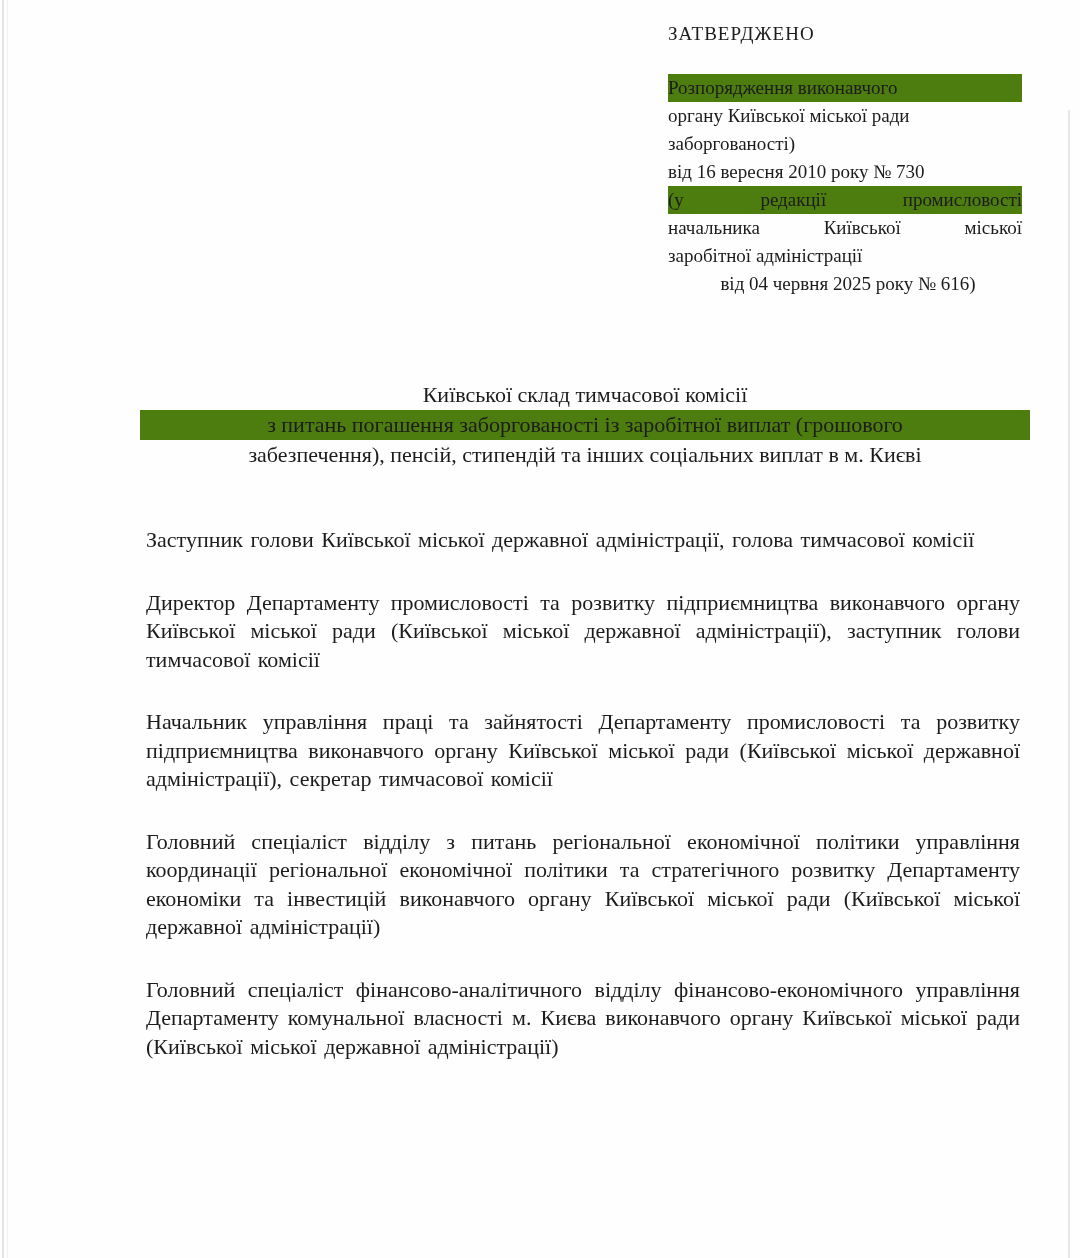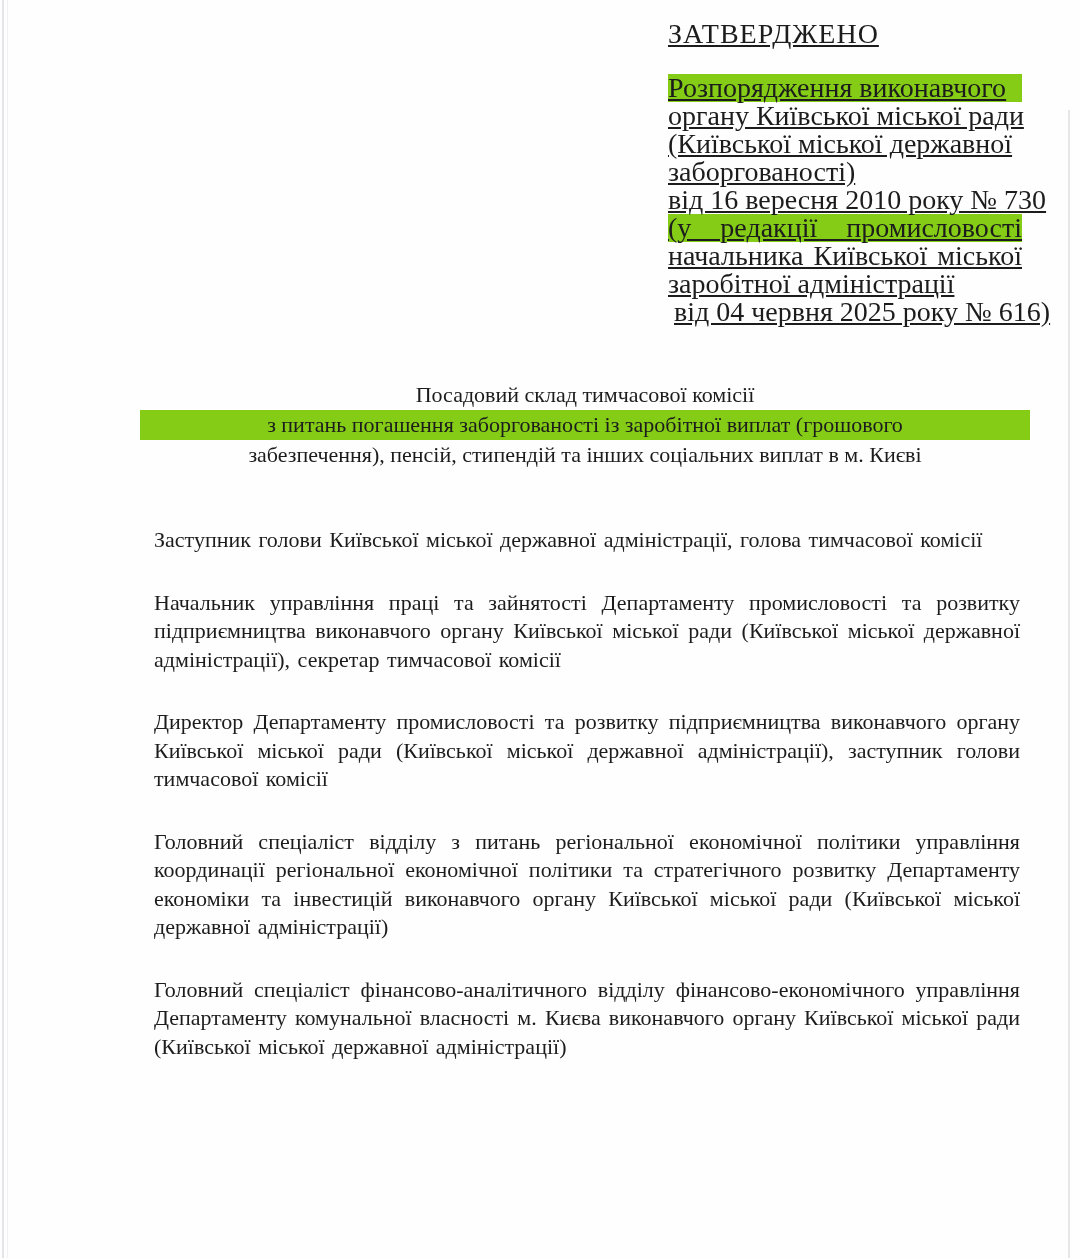--- a/index.html
+++ b/index.html
@@ -33,43 +33,42 @@
     position: absolute; left: 1068px; top: 110px; bottom: 0; width: 2px;
     background: #e7e7ea;
   }
 
   
   .approval {
     position: absolute;
     left: 668px;
     top: 20px;
     width: 354px;
-    font-size: 28px;
+    font-size: 19px;
     line-height: 28px;
-    text-decoration: underline;
   }
   .approval-heading {
     letter-spacing: 1px;
     margin-bottom: 26px;
     white-space: nowrap;
   }
   .approval-line {
     white-space: nowrap;
   }
   .approval-line.stretch {
     white-space: normal;
     text-align: justify;
     text-align-last: justify;
   }
   .approval-line.indented {
     padding-left: 6px;
     text-align: center;
   }
   .approval-line.shade, .title-line.shade {
-    background: #84cc16;
+    background: #4d7c0f;
   }
 
   
   .doc-title {
     position: absolute;
     left: 140px;
     top: 380px;
     width: 890px;
     font-size: 22px;
     line-height: 30px;
@@ -82,53 +81,52 @@
     position: absolute;
     left: 142px;
     top: 526px;
     width: 878px;
     font-size: 22px;
     line-height: 28.5px;
   }
   .position-paragraph {
     text-align: justify;
     word-spacing: 2px;
-    margin: 0 0 34px 12px;
+    margin: 0 0 34px 4px;
     font-family: Liberation Serif, serif;
   }
 </style>
 </head>
 <body>
 
 <div class="page">
 
   <div class="edge-left-a"></div>
   <div class="edge-left-b"></div>
   <div class="edge-right"></div>
 
   <div class="approval">
     <div class="approval-heading">ЗАТВЕРДЖЕНО</div>
     <div class="approval-line shade">Розпорядження виконавчого</div>
     <div class="approval-line">органу Київської міської ради</div>
-    <div class="approval-line">(Київської міської державної</div>
     <div class="approval-line">заборгованості)</div>
     <div class="approval-line">від 16 вересня 2010 року № 730</div>
     <div class="approval-line stretch shade">(у редакції промисловості</div>
     <div class="approval-line stretch">начальника Київської міської</div>
     <div class="approval-line">заробітної адміністрації</div>
     <div class="approval-line indented">від 04 червня 2025 року № 616)</div>
   </div>
 
   <div class="doc-title">
-    <div class="title-line">Посадовий склад тимчасової комісії</div>
+    <div class="title-line">Київської склад тимчасової комісії</div>
     <div class="title-line shade">з питань погашення заборгованості із заробітної виплат (грошового</div>
     <div class="title-line">забезпечення), пенсій, стипендій та інших соціальних виплат в м. Києві</div>
   </div>
 
   <div class="positions">
     <p class="position-paragraph">Заступник голови Київської міської державної адміністрації, голова тимчасової комісії</p>
+    <p class="position-paragraph">Директор Департаменту промисловості та розвитку підприємництва виконавчого органу Київської міської ради (Київської міської державної адміністрації), заступник голови тимчасової комісії</p>
     <p class="position-paragraph">Начальник управління праці та зайнятості Департаменту промисловості та розвитку підприємництва виконавчого органу Київської міської ради (Київської міської державної адміністрації), секретар тимчасової комісії</p>
-    <p class="position-paragraph">Директор Департаменту промисловості та розвитку підприємництва виконавчого органу Київської міської ради (Київської міської державної адміністрації), заступник голови тимчасової комісії</p>
     <p class="position-paragraph">Головний спеціаліст відділу з питань регіональної економічної політики управління координації регіональної економічної політики та стратегічного розвитку Департаменту економіки та інвестицій виконавчого органу Київської міської ради (Київської міської державної адміністрації)</p>
     <p class="position-paragraph">Головний спеціаліст фінансово-аналітичного відділу фінансово-економічного управління Департаменту комунальної власності м. Києва виконавчого органу Київської міської ради (Київської міської державної адміністрації)</p>
   </div>
 
 </div>
 
 </body></html>

